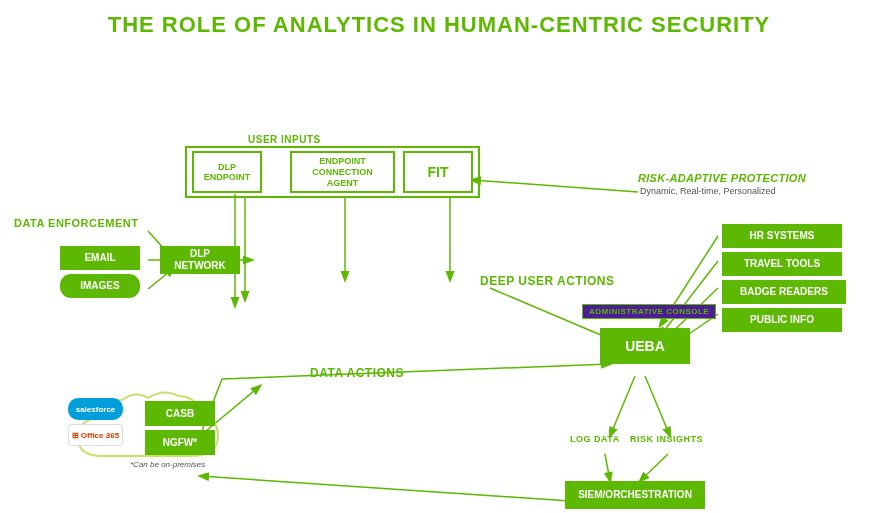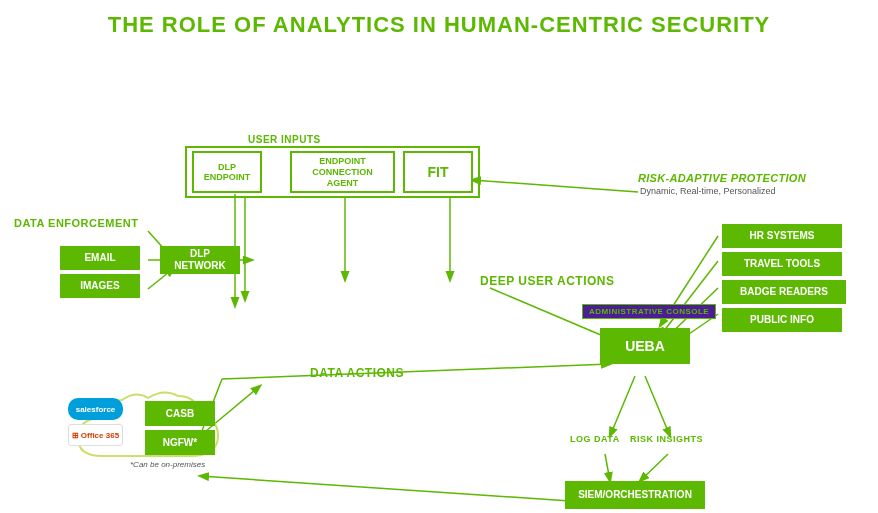--- a/index.html
+++ b/index.html
@@ -212,21 +212,21 @@
 
     <line x1="235" y1="148" x2="235" y2="260" stroke="#5cb800" stroke-width="1.5" marker-end="url(#arrowGreen)"></line>
 
   </svg>
 
   <div class="section-label" style="left:14px; top:158px;margin-top:13px;">DATA ENFORCEMENT</div>
 
 
   <div class="box" style="left:60px; top:200px; width:80px; height:24px;">EMAIL</div>
 
-  <div class="box" style="left:60px; top:228px; width:80px; height:24px;">IMAGES</div>
+  <div class="box" style="left:60px; top:228px; width:80px; height:24px;border-radius:11px;">IMAGES</div>
 
   <div class="box" style="left:160px; top:200px; width:80px; height:28px;">DLP NETWORK</div>
 
   <div class="section-label" style="left:248px; top:88px; font-size:10px;">USER INPUTS</div>
 
   <div class="group-border" style="left:185px; top:100px; width:295px; height:52px;"></div>
 
   <div class="box-outline" style="left:192px; top:105px; width:70px; height:42px; font-size:9px;">DLP ENDPOINT</div>
 
   <div class="box-outline" style="left: 290px; top: 105px; width: 105px; height: 42px; font-size: 9px; white-space: pre-line;">ENDPOINT

